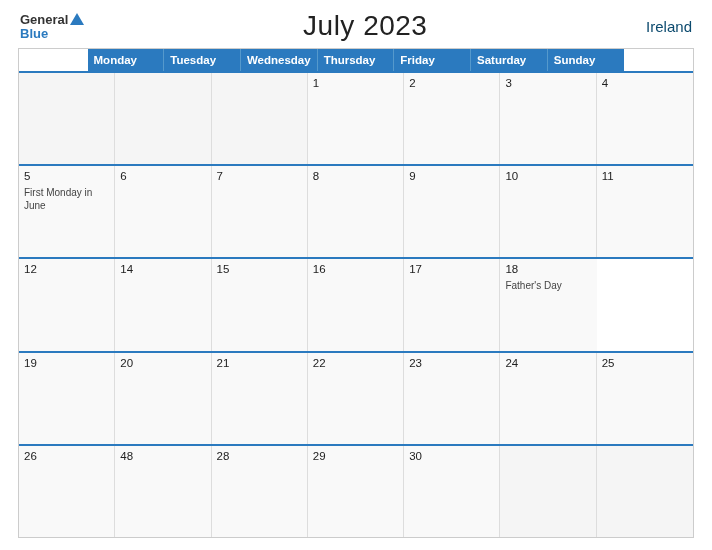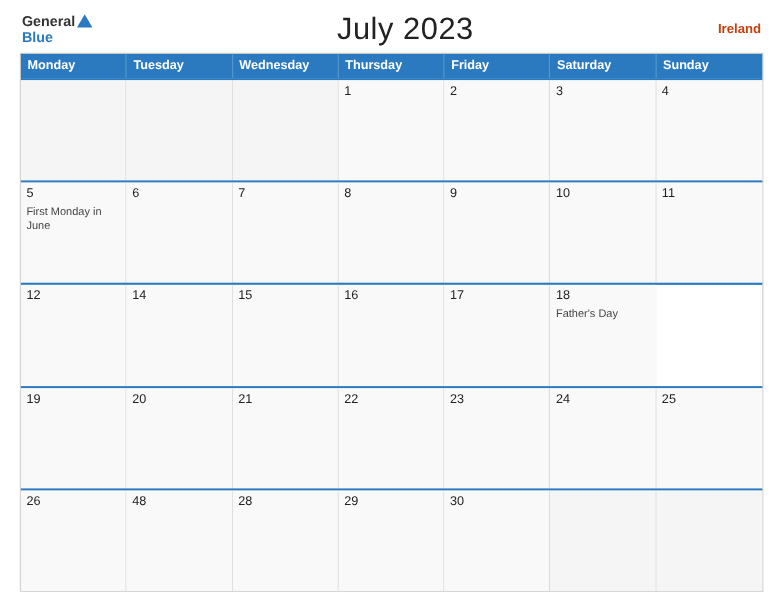--- a/index.html
+++ b/index.html
@@ -46,32 +46,33 @@
       margin-left: 2px;
       margin-bottom: 2px;
     }
     .calendar-title {
       font-size: 28px;
       font-weight: normal;
       color: #222;
       letter-spacing: 0.5px;
     }
     .country-label {
-      font-size: 12px;
-      color: #c2410c;
-      font-weight: bold;
+      font-size: 15px;
+      color: #0c4a6e;
+      font-weight: normal;
     }
 
     
     .calendar {
       flex: 1;
       display: flex;
       flex-direction: column;
       margin: 0 18px 12px 18px;
       border: 1px solid #ccc;
+      align-items: center;
     }
 
     
     .day-headers {
       display: grid;
       grid-template-columns: repeat(7, 1fr);
       background: #2b7abf;
     }
     .day-header {
       color: #fff;

